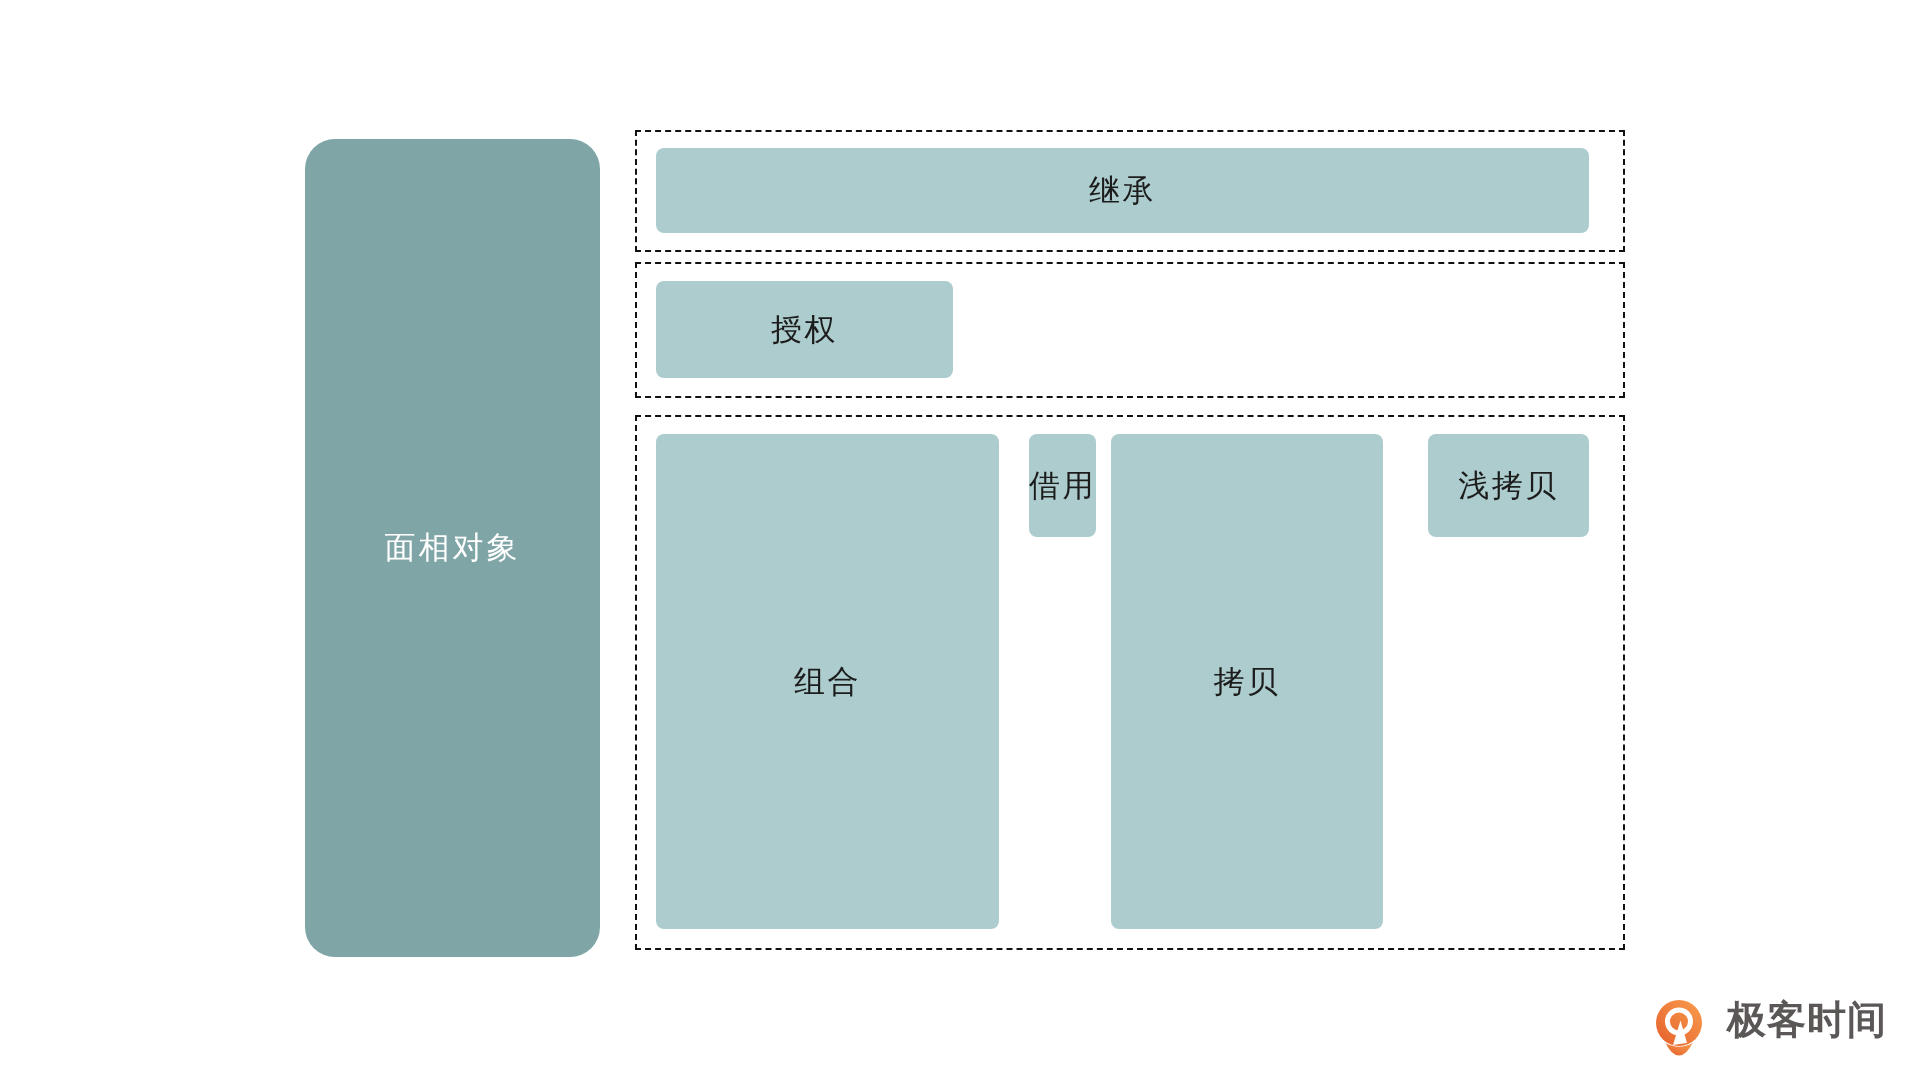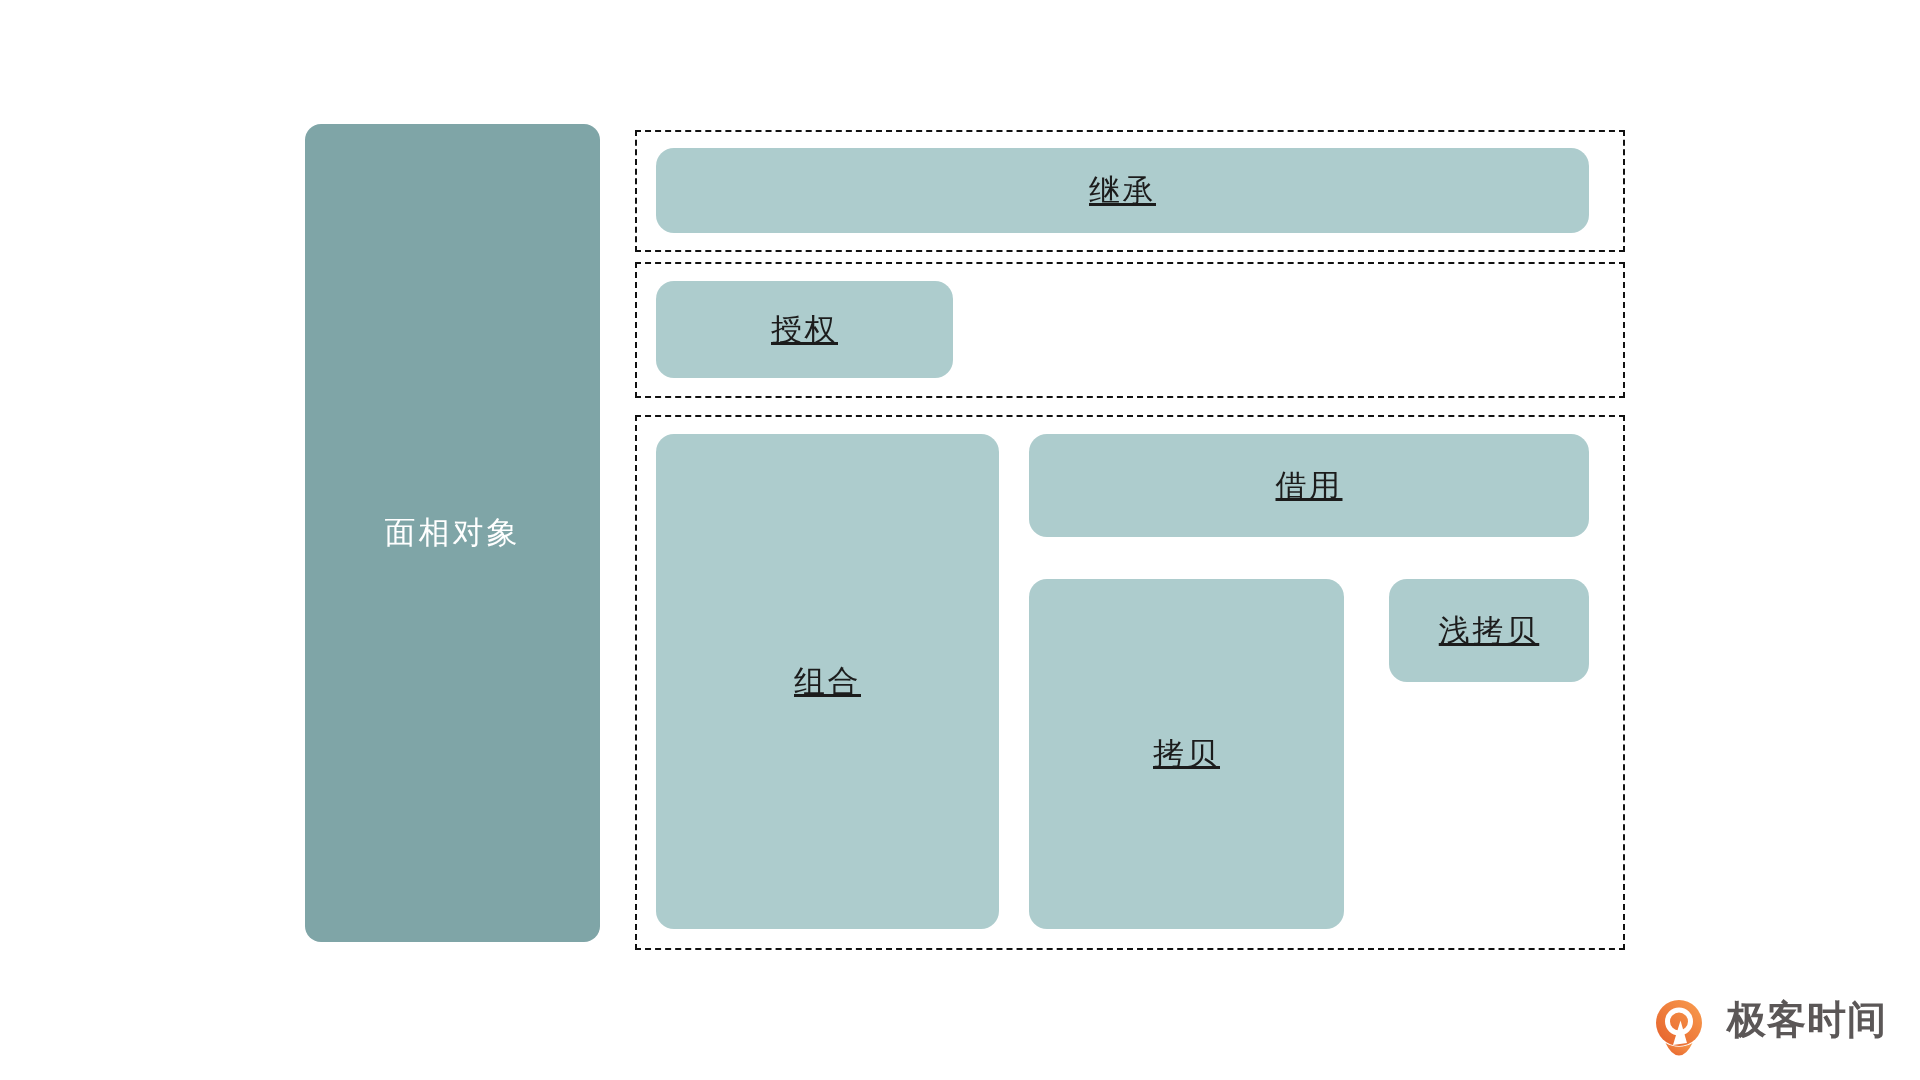--- a/index.html
+++ b/index.html
@@ -11,25 +11,25 @@
     width: 1920px;
     height: 1080px;
     background: #ffffff;
     overflow: hidden;
   }
 
   
   .root-node {
     position: absolute;
     left: 305px;
-    top: 124px;
+    top: 139px;
     width: 295px;
     height: 818px;
     background: var(--root-fill, #7fa5a7);
-    border-radius: 16px;
+    border-radius: 30px;
     display: flex;
     align-items: center;
     justify-content: center;
     color: var(--root-text, #ffffff);
     font-size: 31px;
     letter-spacing: 3px;
     font-weight: 400;
   }
 
   
@@ -54,49 +54,48 @@
   .group-composition {
     top: 415px;
     height: 535px;
     padding: 17px 34px 19px 19px;
     gap: 30px;
   }
 
   
   .node {
     background: var(--node-fill, #adcccd);
-    border-radius: 18px;
+    border-radius: 8px;
     display: flex;
     align-items: center;
     justify-content: center;
     color: var(--node-text, #1c1c1c);
     font-size: 31px;
     letter-spacing: 2.5px;
-    text-decoration: underline;
   }
 
   .node-inheritance { flex: 1; }
 
   .node-delegation { width: 297px; }
   .node-class-object-delegation { flex: 1; }
 
   .node-composition { width: 343px; }
   .comp-right {
     flex: 1;
     display: flex;
-    flex-direction: column;
-    gap: 42px;
+    flex-direction: row;
+    gap: 15px;
   }
   .node-borrowing { height: 103px; }
   .comp-bottom {
     flex: 1;
     display: flex;
     gap: 27px;
   }
-  .node-copy { width: 315px; }
+  .node-copy { width: 272px; }
   .copy-stack {
     flex: 1;
     display: flex;
     flex-direction: column;
     justify-content: space-between;
   }
   .copy-stack .node { height: 103px; margin-left: 18px; }
 
   
   .logo {

